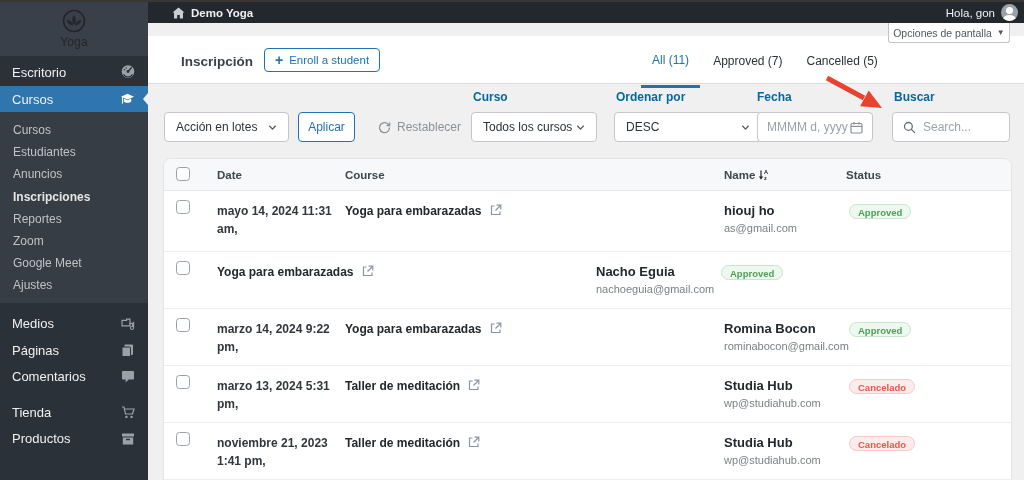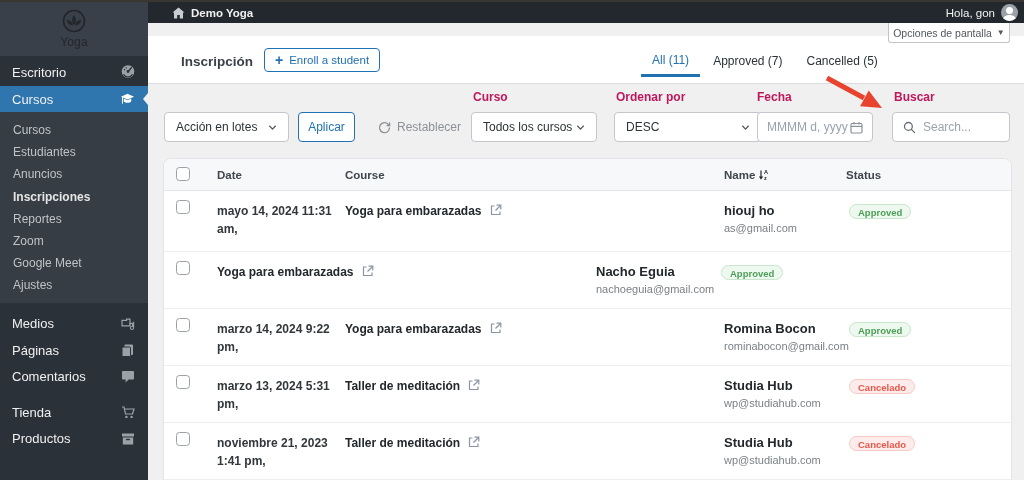--- a/index.html
+++ b/index.html
@@ -36,29 +36,29 @@
   .avatar .av-body { position:absolute; left:2px; top:11px; width:13px; height:9px; border-radius:50%; background:#ffffff; }
 
   
   .content { position:absolute; left:148px; top:23px; width:876px; height:457px; background:#f0f0f1; }
 
   .page-header { position:absolute; left:0; top:0; width:876px; height:48px; background:#ffffff; border-bottom:1px solid #dcdcde;margin-top:13px; }
   .page-title { position:absolute; left:33px; top:18px; font-size:13.5px; font-weight:bold; color:#3a4149; }
   .enroll-btn { position:absolute; left:116px; top:12px; height:24px; padding:0 10px; display:flex; align-items:center; gap:6px; background:#ffffff; border:1px solid #2271b1; border-radius:4px; color:#2271b1; font-size:11.5px; white-space:nowrap; cursor:pointer; }
   .enroll-btn .plus { font-size:14px; font-weight:bold; line-height:1; }
   .tabs { position:absolute; left:493px; top:0; height:48px; display:flex; }
-  .tab { height:41px; line-height:50px; padding:0 11px; margin-right:2px; font-size:12px; color:#2c3338; cursor:pointer; white-space:nowrap; }
+  .tab { height:52px; line-height:50px; padding:0 11px; margin-right:2px; font-size:12px; color:#2c3338; cursor:pointer; white-space:nowrap; }
   .tab.active { color:#2271b1; border-bottom:3px solid #2271b1; line-height:48px; }
 
   .screen-options { position:absolute; left:740px; top:0px; width:122px; height:20px; background:#ffffff; border:1px solid #c3c4c7; border-top:none; border-radius:0 0 3px 3px; display:flex; align-items:center; justify-content:center; gap:5px; font-size:10.5px; color:#50575e; cursor:pointer; z-index:5; }
   .screen-options .caret { font-size:8px; color:#50575e; }
 
   
   .filterbar { position:absolute; left:0; top:49px; width:876px; height:108px; }
-  .flabel { position:absolute; font-size:12px; font-weight:bold; color:#be185d; top:18px; }
+  .flabel { position:absolute; font-size:12px; font-weight:bold; color:#0369a1; top:18px; }
   .fl-curso { left:325px; }
   .fl-orden { left:468px; }
   .fl-fecha { left:609px; }
   .fl-buscar { left:746px; }
   .fctrl { position:absolute; top:40px; height:30px; background:#ffffff; border:1px solid #c3c7cd; border-radius:4px; font-size:12px; color:#2c3338; display:flex; align-items:center; white-space:nowrap; }
   .select { justify-content:space-between; padding:0 11px; cursor:pointer; }
   .f-bulk { left:16px; width:125px; }
   .f-apply { left:150px; width:57px; border-color:#2271b1; color:#2271b1; justify-content:center; cursor:pointer; background:#ffffff; font-size:12px; }
   .f-reset { position:absolute; left:230px; top:40px; height:30px; display:flex; align-items:center; gap:6px; color:#8c9196; font-size:12px; cursor:pointer; }
   .f-curso { left:323px; width:126px; }

